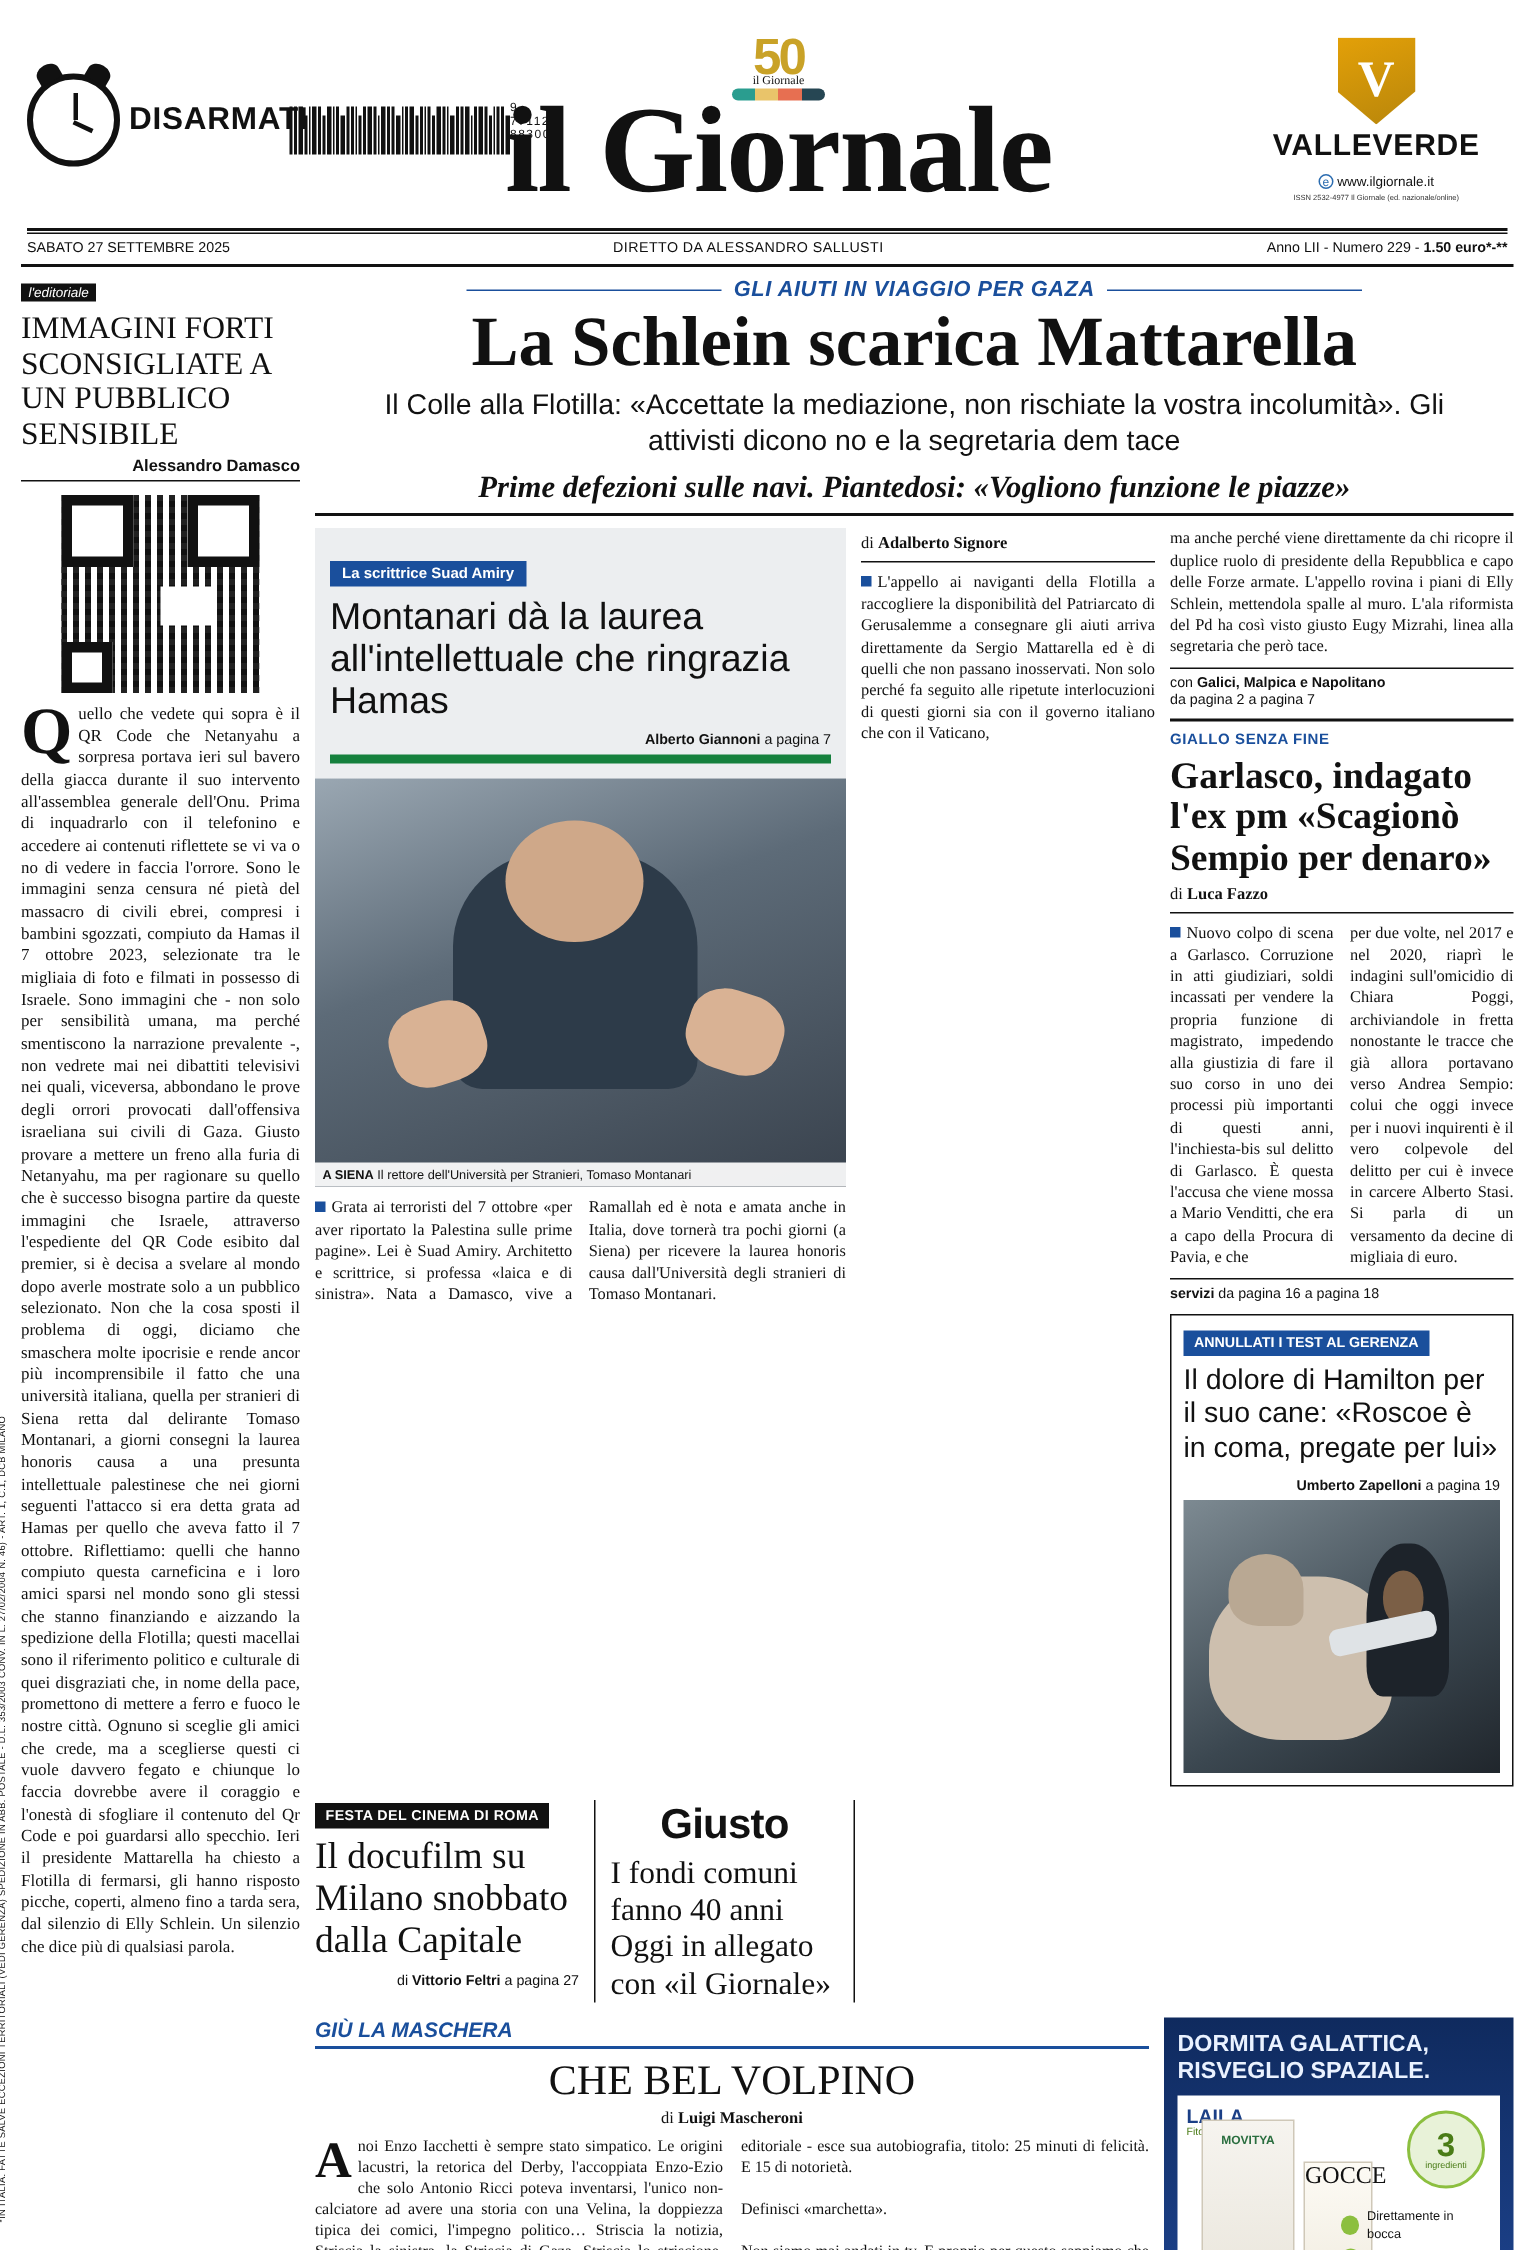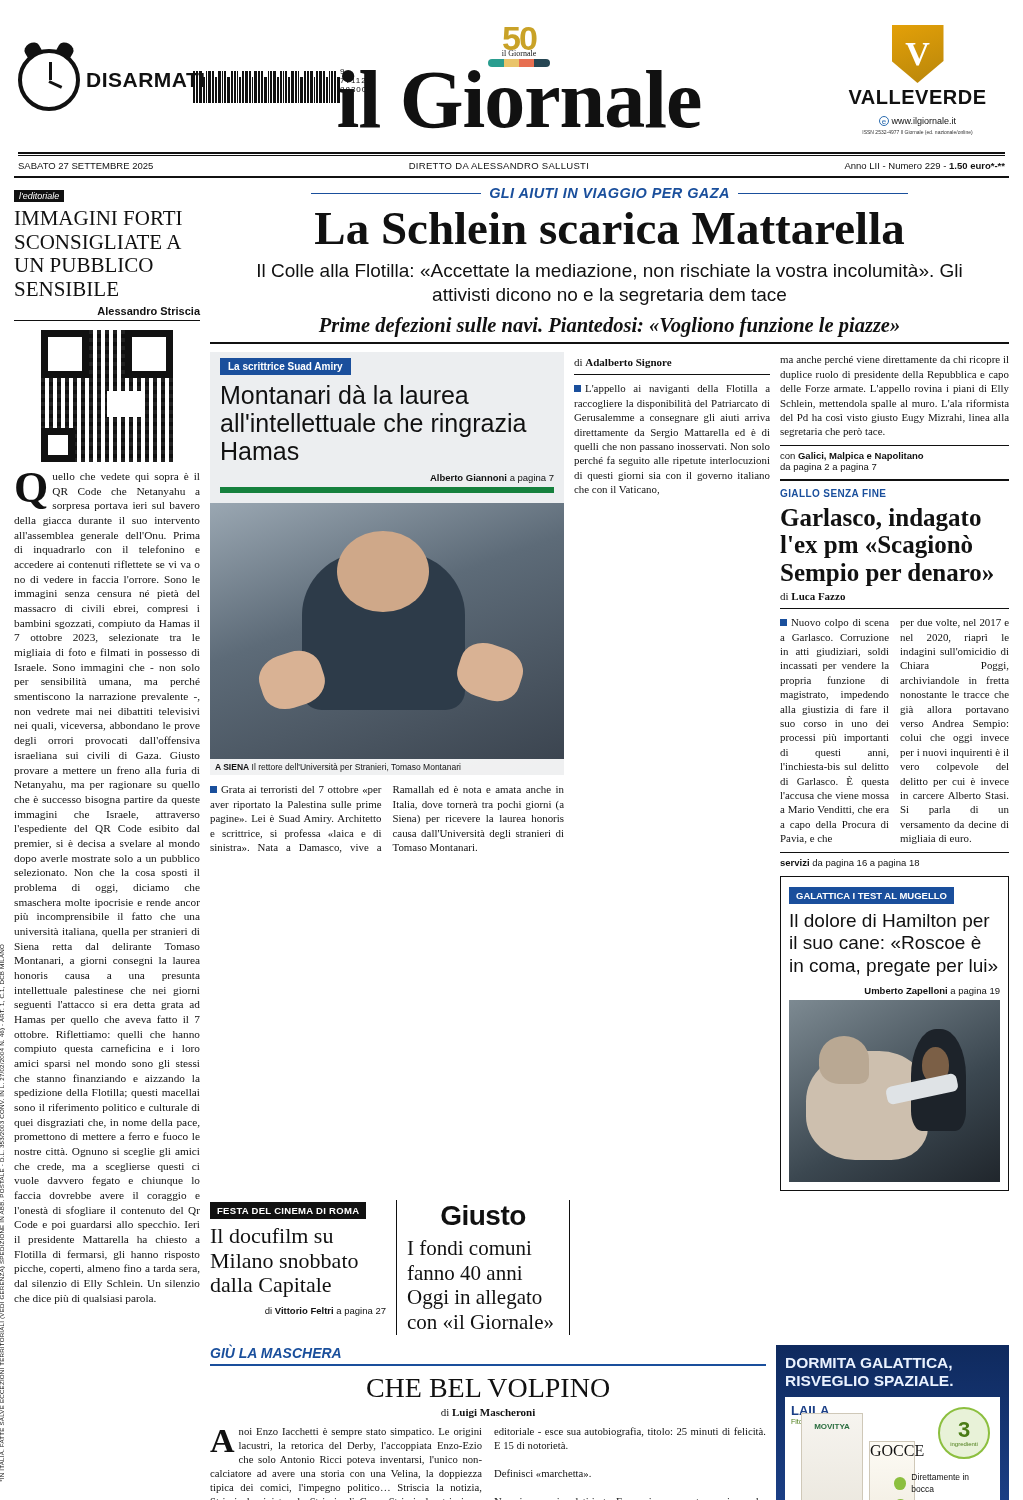--- a/index.html
+++ b/index.html
@@ -74,21 +74,21 @@
   .lead-sub { text-align:center; font-family:"Liberation Sans", sans-serif; font-size:19px; line-height:1.25; font-weight:300; margin:0 16px; }
   .lead-strap { text-align:center; font-weight:bold; font-style:italic; font-size:20.5px; margin-top:8px; padding-bottom:5px; border-bottom:2px solid #111; }
 
   .mid-cols { display:flex; gap:10px; margin-top:8px; }
   .mid-a { flex:0 0 354px; }
   .mid-b { flex:0 0 196px; }
   .mid-c { flex:1; }
 
   .tag-blue { background:#1a4f9c; color:#fff; font-family:"Liberation Sans", sans-serif; font-weight:bold; font-size:10px; display:inline-block; padding:3px 8px; }
   .tag-black { background:#111; color:#fff; font-family:"Liberation Sans", sans-serif; font-weight:bold; font-size:9.5px; display:inline-block; padding:3px 7px; letter-spacing:0.3px;}
-  .box-grey { background:#eceef0; padding:4px 10px 10px; }
+  .box-grey { background:#eceef0; padding:20px 10px 10px; }
   .art-head-sans { font-family:"Liberation Sans", sans-serif; font-size:25px; line-height:1.12; font-weight:300; margin-top:6px;}
   .byline-right { text-align:right; font-family:"Liberation Sans", sans-serif; font-size:9.5px; margin-top:7px; border-bottom:6px solid #15803d; padding-bottom:4px;}
   .byline-right b { font-weight:bold; }
 
   .photo { width:100%; background:#b9c3cb; position:relative; overflow:hidden; }
   .photo .cap { position:absolute; left:0; right:0; bottom:0; background:rgba(255,255,255,0.92); font-family:"Liberation Sans", sans-serif; font-size:8.5px; padding:3px 5px; }
   .photo .cap b { font-weight:bold; }
 
   .art-body { font-size:10.9px; line-height:1.32; text-align:justify; hyphens:auto; }
   .art-body .sq { display:inline-block; width:7px; height:7px; background:#1a4f9c; margin-right:4px; }
@@ -102,21 +102,21 @@
   .refline b { font-weight:bold; }
 
   .head-serif-2 { font-size:25px; font-weight:bold; line-height:1.1; margin:5px 0 2px;}
   .kicker-blue { font-family:"Liberation Sans", sans-serif; font-weight:bold; font-size:10px; color:#1a4f9c; letter-spacing:0.4px; }
 
   .boxed { border:1px solid #111; padding:8px; }
   .box-title-blue { font-family:"Liberation Sans", sans-serif; font-weight:bold; font-size:9.5px; background:#1a4f9c; color:#fff; display:inline-block; padding:3px 7px; }
 
   
   .bot-cols { display:flex; gap:10px; margin-top:9px; }
-  .strip-head { font-size:22px; line-height:1.12; font-weight:normal; }
+  .strip-head { font-size:25px; line-height:1.12; font-weight:normal; }
   .moneta-logo { font-family:"Liberation Sans", sans-serif; font-weight:bold; font-size:28px; text-align:center; letter-spacing:-0.5px; }
   .moneta-sub { font-size:21px; line-height:1.18; text-align:left; margin-top:4px; }
 
   
   .gm-head { font-family:"Liberation Sans", sans-serif; font-style:italic; font-weight:bold; font-size:14px; color:#1a4f9c; border-bottom:2px solid #1a4f9c; padding-bottom:3px;}
   .gm-title { text-align:center; font-size:28px; font-weight:normal; margin:6px 0 2px; font-family:"Liberation Serif", serif;}
   .gm-by { text-align:center; font-size:11px; }
   .gm-body { font-size:10.7px; line-height:1.3; text-align:justify; hyphens:auto; }
   .gm-body .drop { float:left; font-size:34px; line-height:27px; font-weight:bold; padding:2px 4px 0 0;}
 
@@ -229,21 +229,21 @@
     <div class="l">SABATO 27 SETTEMBRE 2025</div>
     <div class="c">DIRETTO DA ALESSANDRO SALLUSTI</div>
     <div class="r"><span>Anno LII - Numero 229 -</span> <b>1.50 euro*-**</b></div>
   </div>
 
   <div class="cols">
 
     <div class="col-left">
       <div class="kicker-small">l'editoriale</div>
       <div class="ed-title small-caps">IMMAGINI FORTI SCONSIGLIATE A UN PUBBLICO SENSIBILE</div>
-      <div class="ed-author">Alessandro Striscia</div>
+      <div class="ed-author">Alessandro Damasco</div>
       <div class="qr">
           <span></span>
           <em></em>
         </div>
       <div class="ed-body">
         <span class="drop">Q</span><span>uello che vedete qui sopra è il QR Code che Netanyahu a sorpresa portava ieri sul bavero della giacca durante il suo intervento all'assemblea generale dell'Onu. Prima di inquadrarlo con il telefonino e accedere ai contenuti riflettete se vi va o no di vedere in faccia l'orrore. Sono le immagini senza censura né pietà del massacro di civili ebrei, compresi i bambini sgozzati, compiuto da Hamas il 7 ottobre 2023, selezionate tra le migliaia di foto e filmati in possesso di Israele. Sono immagini che - non solo per sensibilità umana, ma perché smentiscono la narrazione prevalente -, non vedrete mai nei dibattiti televisivi nei quali, viceversa, abbondano le prove degli orrori provocati dall'offensiva israeliana sui civili di Gaza. Giusto provare a mettere un freno alla furia di Netanyahu, ma per ragionare su quello che è successo bisogna partire da queste immagini che Israele, attraverso l'espediente del QR Code esibito dal premier, si è decisa a svelare al mondo dopo averle mostrate solo a un pubblico selezionato. Non che la cosa sposti il problema di oggi, diciamo che smaschera molte ipocrisie e rende ancor più incomprensibile il fatto che una università italiana, quella per stranieri di Siena retta dal delirante Tomaso Montanari, a giorni consegni la laurea honoris causa a una presunta intellettuale palestinese che nei giorni seguenti l'attacco si era detta grata ad Hamas per quello che aveva fatto il 7 ottobre. Riflettiamo: quelli che hanno compiuto questa carneficina e i loro amici sparsi nel mondo sono gli stessi che stanno finanziando e aizzando la spedizione della Flotilla; questi macellai sono il riferimento politico e culturale di quei disgraziati che, in nome della pace, promettono di mettere a ferro e fuoco le nostre città. Ognuno si sceglie gli amici che crede, ma a sceglierse questi ci vuole davvero fegato e chiunque lo faccia dovrebbe avere il coraggio e l'onestà di sfogliare il contenuto del Qr Code e poi guardarsi allo specchio. Ieri il presidente Mattarella ha chiesto a Flotilla di fermarsi, gli hanno risposto picche, coperti, almeno fino a tarda sera, dal silenzio di Elly Schlein. Un silenzio che dice più di qualsiasi parola.</span>
       </div>
       <div class="rot-note">*IN ITALIA. FATTE SALVE ECCEZIONI TERRITORIALI (VEDI GERENZA) SPEDIZIONE IN ABB. POSTALE - D.L. 353/2003 CONV. IN L. 27/02/2004 N. 46) - ART. 1, C.1, DCB MILANO</div>
     </div>
 
@@ -295,21 +295,21 @@
           <div class="head-serif-2">Garlasco, indagato l'ex pm «Scagionò Sempio per denaro»</div>
           <div class="byline-italic"><span>di</span> <b>Luca Fazzo</b></div>
           <div class="rule-thin"></div>
           <div style="display:flex;gap:11px;">
             <div class="art-body" style="flex:1;"><span class="sq"></span><span>Nuovo colpo di scena a Garlasco. Corruzione in atti giudiziari, soldi incassati per vendere la propria funzione di magistrato, impedendo alla giustizia di fare il suo corso in uno dei processi più importanti di questi anni, l'inchiesta-bis sul delitto di Garlasco. È questa l'accusa che viene mossa a Mario Venditti, che era a capo della Procura di Pavia, e che</span></div>
             <div class="art-body" style="flex:1;"><span>per due volte, nel 2017 e nel 2020, riaprì le indagini sull'omicidio di Chiara Poggi, archiviandole in fretta nonostante le tracce che già allora portavano verso Andrea Sempio: colui che oggi invece per i nuovi inquirenti è il vero colpevole del delitto per cui è invece in carcere Alberto Stasi. Si parla di un versamento da decine di migliaia di euro.</span></div>
           </div>
           <div class="refline"><b>servizi</b> <span>da pagina 16 a pagina 18</span></div>
 
           <div class="boxed" style="margin-top:8px;">
-            <div class="box-title-blue">GALATTICA I TEST AL MUGELLO</div>
+            <div class="box-title-blue">ANNULLATI I TEST AL GERENZA</div>
             <div class="hamilton-head">Il dolore di Hamilton per il suo cane: «Roscoe è in coma, pregate per lui»</div>
             <div class="byline-right" style="border:0;"><b>Umberto Zapelloni</b> <span>a pagina 19</span></div>
             <div class="photo" style="height:182px;background:linear-gradient(150deg,#7d8a92 0%,#3b4750 60%,#20262c 100%);">
               <div style="position:absolute;left:8%;top:28%;width:58%;height:60%;background:#cdbfae;border-radius:46% 40% 30% 40%;"></div>
               <div style="position:absolute;left:14%;top:20%;width:24%;height:26%;background:#b9a893;border-radius:50% 50% 20% 40%;"></div>
               <div style="position:absolute;right:16%;top:16%;width:26%;height:56%;background:#1d232a;border-radius:46% 46% 20% 20%;"></div>
               <div style="position:absolute;right:24%;top:26%;width:13%;height:20%;background:#7b5f46;border-radius:50%;"></div>
               <div style="position:absolute;left:46%;top:44%;width:34%;height:10%;background:#dfe3e6;border-radius:6px;transform:rotate(-12deg);"></div>
             </div>
           </div>

